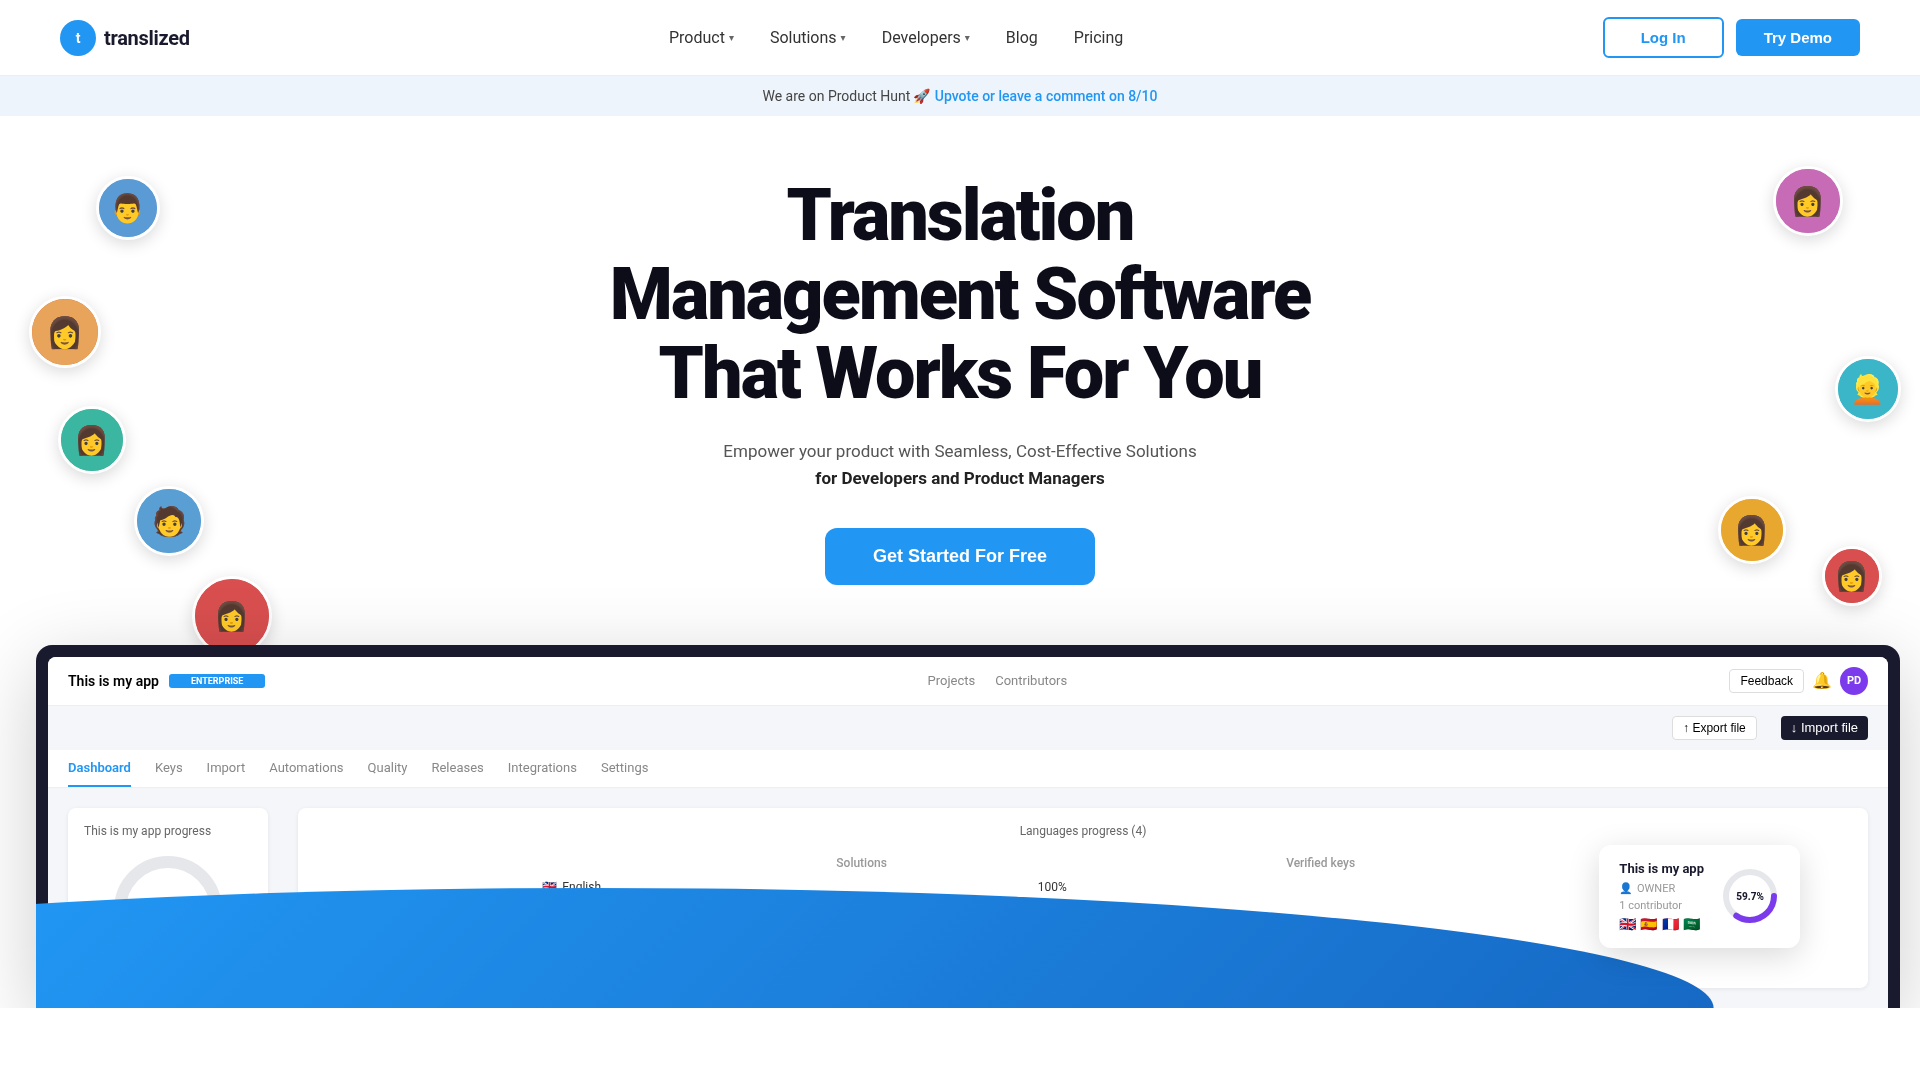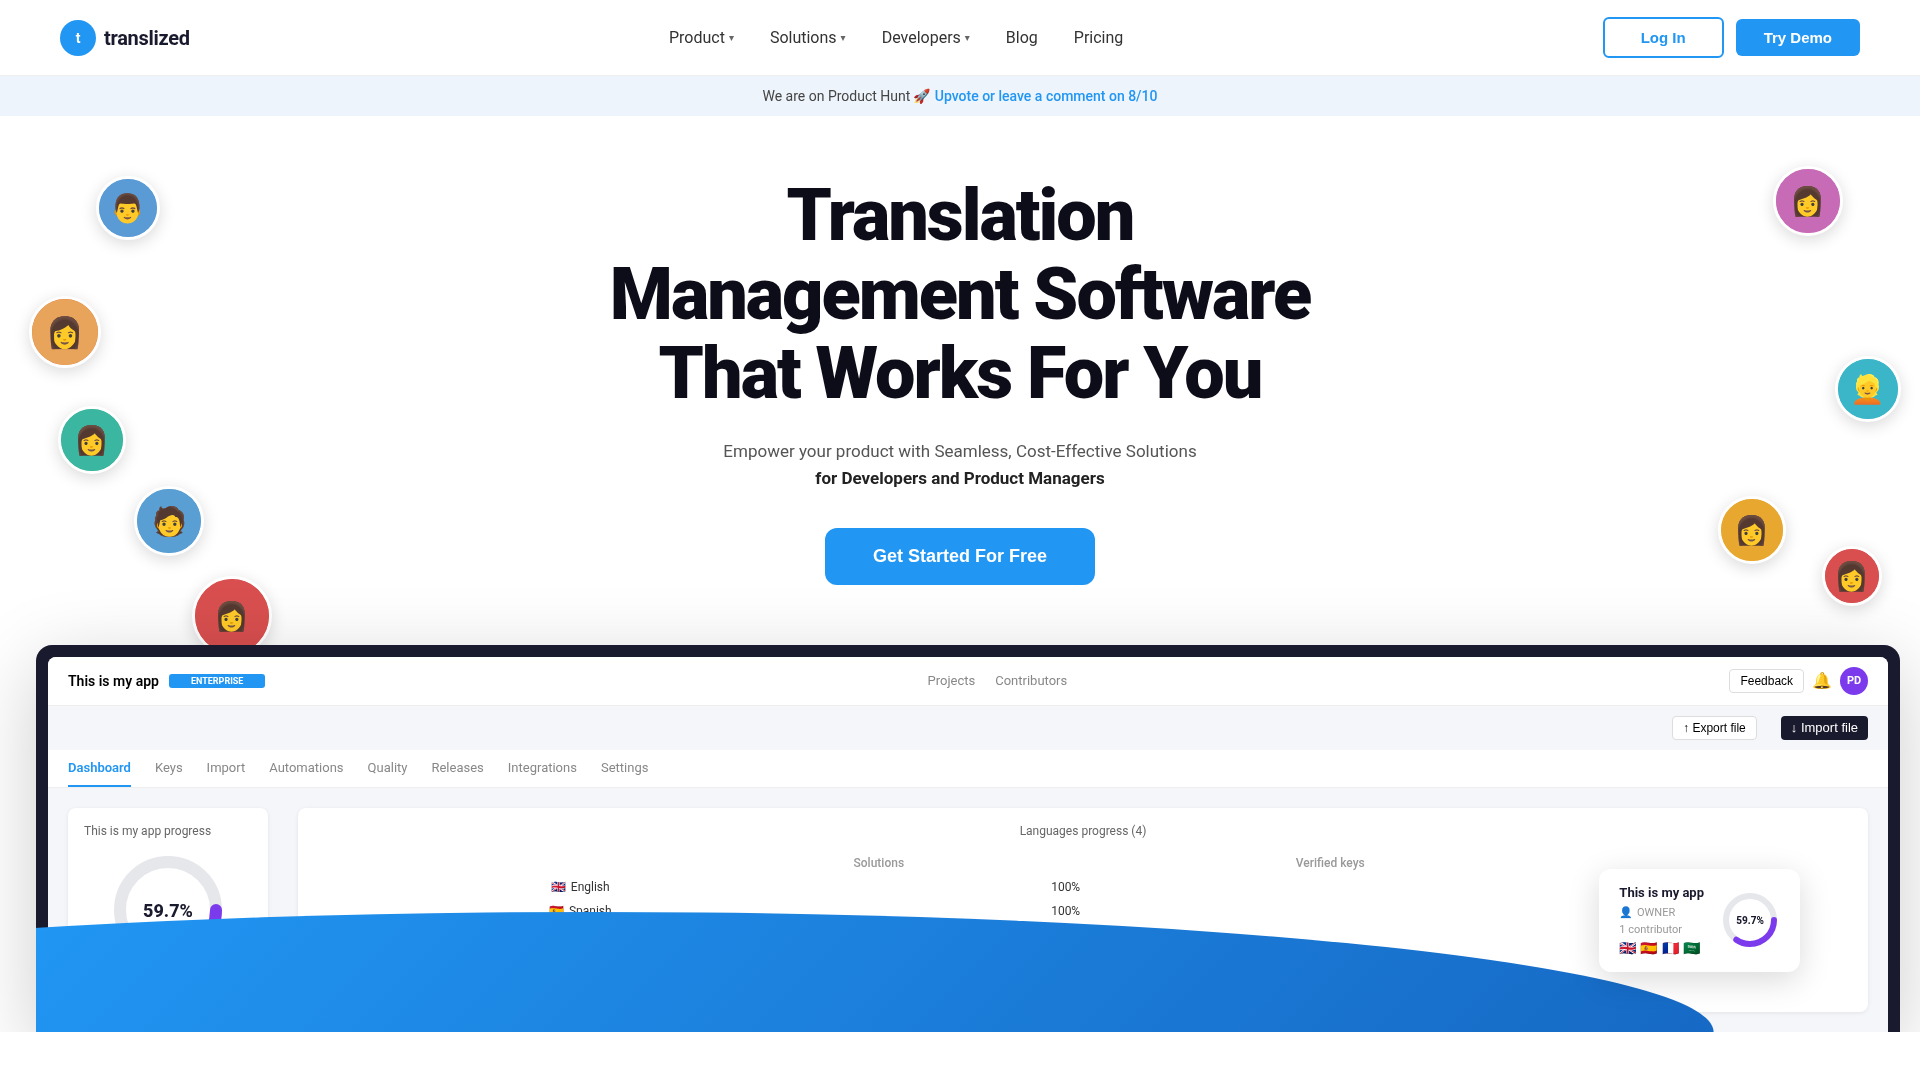--- a/index.html
+++ b/index.html
@@ -333,25 +333,20 @@
                   <th>Verified keys</th>
                 </tr>
               </thead>
               <tbody>
                 <tr>
                   <td><span class="lang-flag">🇬🇧</span> English</td>
                   <td>100%</td>
                   <td></td>
                 </tr>
                 <tr>
-                  <td><span class="lang-flag">🇪🇸</span> Spanish</td>
-                  <td>100%</td>
-                  <td></td>
-                </tr>
-                <tr>
                   <td><span class="lang-flag">🇫🇷</span> French</td>
                   <td>10.8%</td>
                   <td></td>
                 </tr>
                 <tr>
                   <td><span class="lang-flag">🇸🇦</span> Arabic</td>
                   <td>28.0%</td>
                   <td></td>
                 </tr>
                 <tr>

